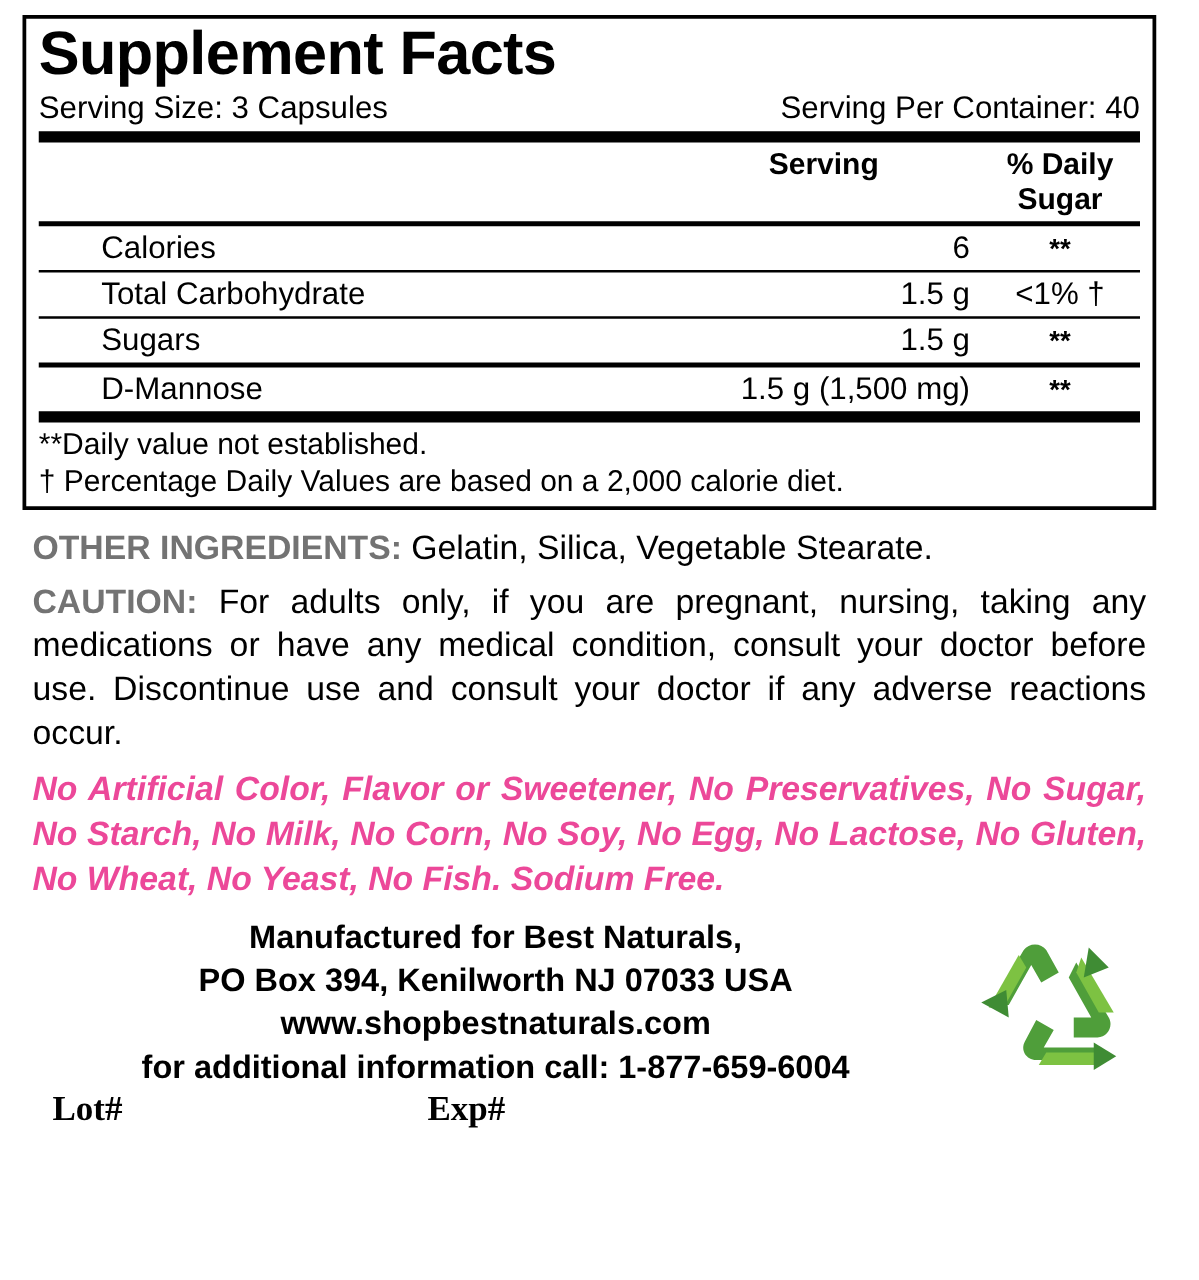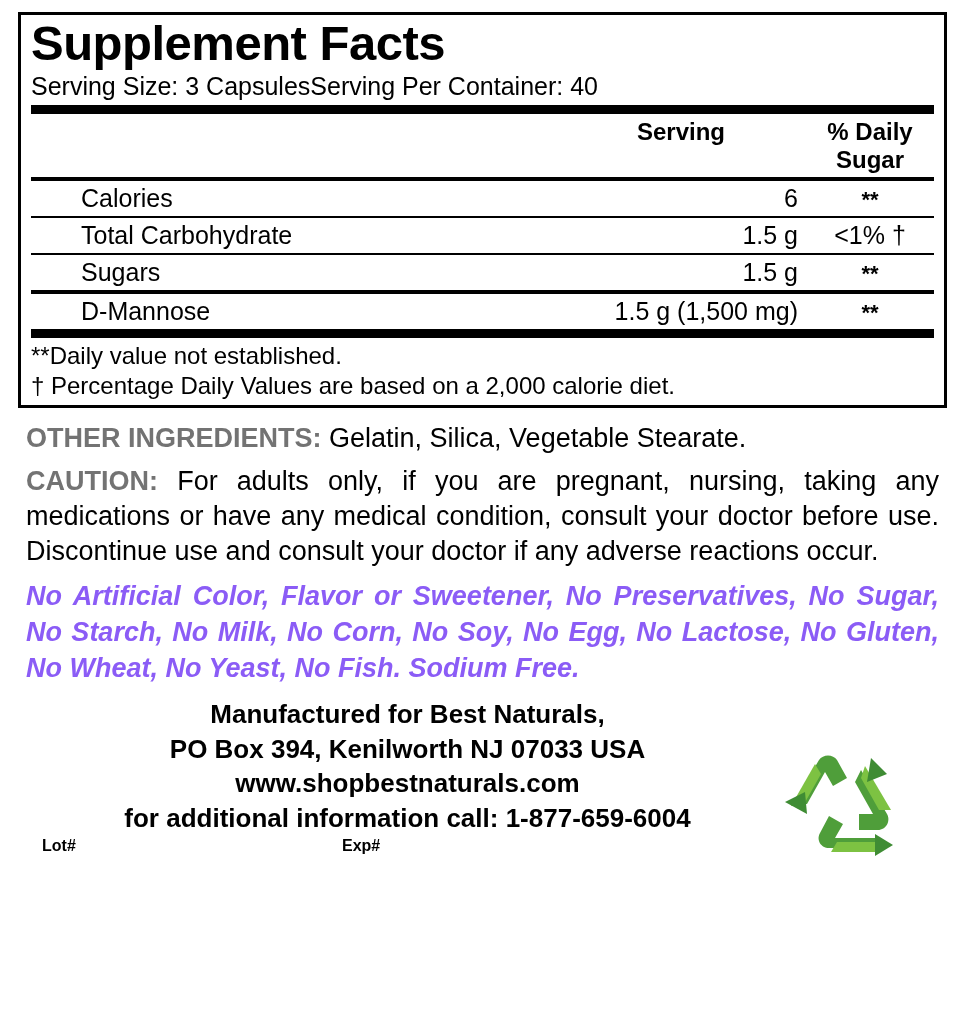--- a/index.html
+++ b/index.html
@@ -13,41 +13,42 @@
     font-family: "Liberation Sans", sans-serif;
     color: #000000;
     overflow: hidden;
   }
 
   .label {
     position: relative;
     width: 959px;
     height: 904px;
     box-sizing: border-box;
-    padding: 8px 6px 0 12px;
+    padding: 8px 28px 0 12px;
   }
 
   
   .sf-panel {
     border: 3px solid #000;
     box-sizing: border-box;
     padding: 0 10px 4px 10px;
     margin: 4px 6px 0 6px;
   }
 
   .sf-title {
     font-size: 49px;
     font-weight: bold;
     letter-spacing: -0.5px;
     line-height: 1.0;
     padding: 4px 0 2px 0;
   }
 
   .sf-serving-row {
     display: flex;
+    justify-content: space-between;
     align-items: baseline;
     font-size: 25px;
     padding: 2px 0 4px 0;
   }
 
   .rule-thick { border-top: 9px solid #000; }
   .rule-med   { border-top: 4px solid #000; }
   .rule-thin  { border-top: 2px solid #000; }
 
   .sf-head {
@@ -108,21 +109,21 @@
   .caution {
     font-size: 27px;
     line-height: 1.30;
     margin-top: 8px;
     text-align: justify;
     text-justify: inter-word;
   }
   .caution .body { }
 
   .free-from {
-    color: #8b5cf6;
+    color: #ec4899;
     font-style: italic;
     font-weight: bold;
     font-size: 27px;
     line-height: 1.33;
     margin-top: 10px;
     text-align: justify;
     text-justify: inter-word;
   }
 
   .manufacturer {
@@ -130,23 +131,24 @@
     text-align: center;
     font-size: 26px;
     font-weight: bold;
     line-height: 1.33;
     padding-right: 150px;
   }
   .manufacturer .line { display: block; }
 
   .lot-row {
     display: flex;
-    font-size: 16px;
+    font-size: 28px;
     font-weight: bold;
     padding: 2px 0 0 30px;
+    font-family: Liberation Serif, serif;
   }
   .lot-row .lot { width: 300px; }
   .lot-row .exp { }
 
   
   .recycle {
     position: absolute;
     right: 24px;
     bottom: 42px;
     width: 160px;

